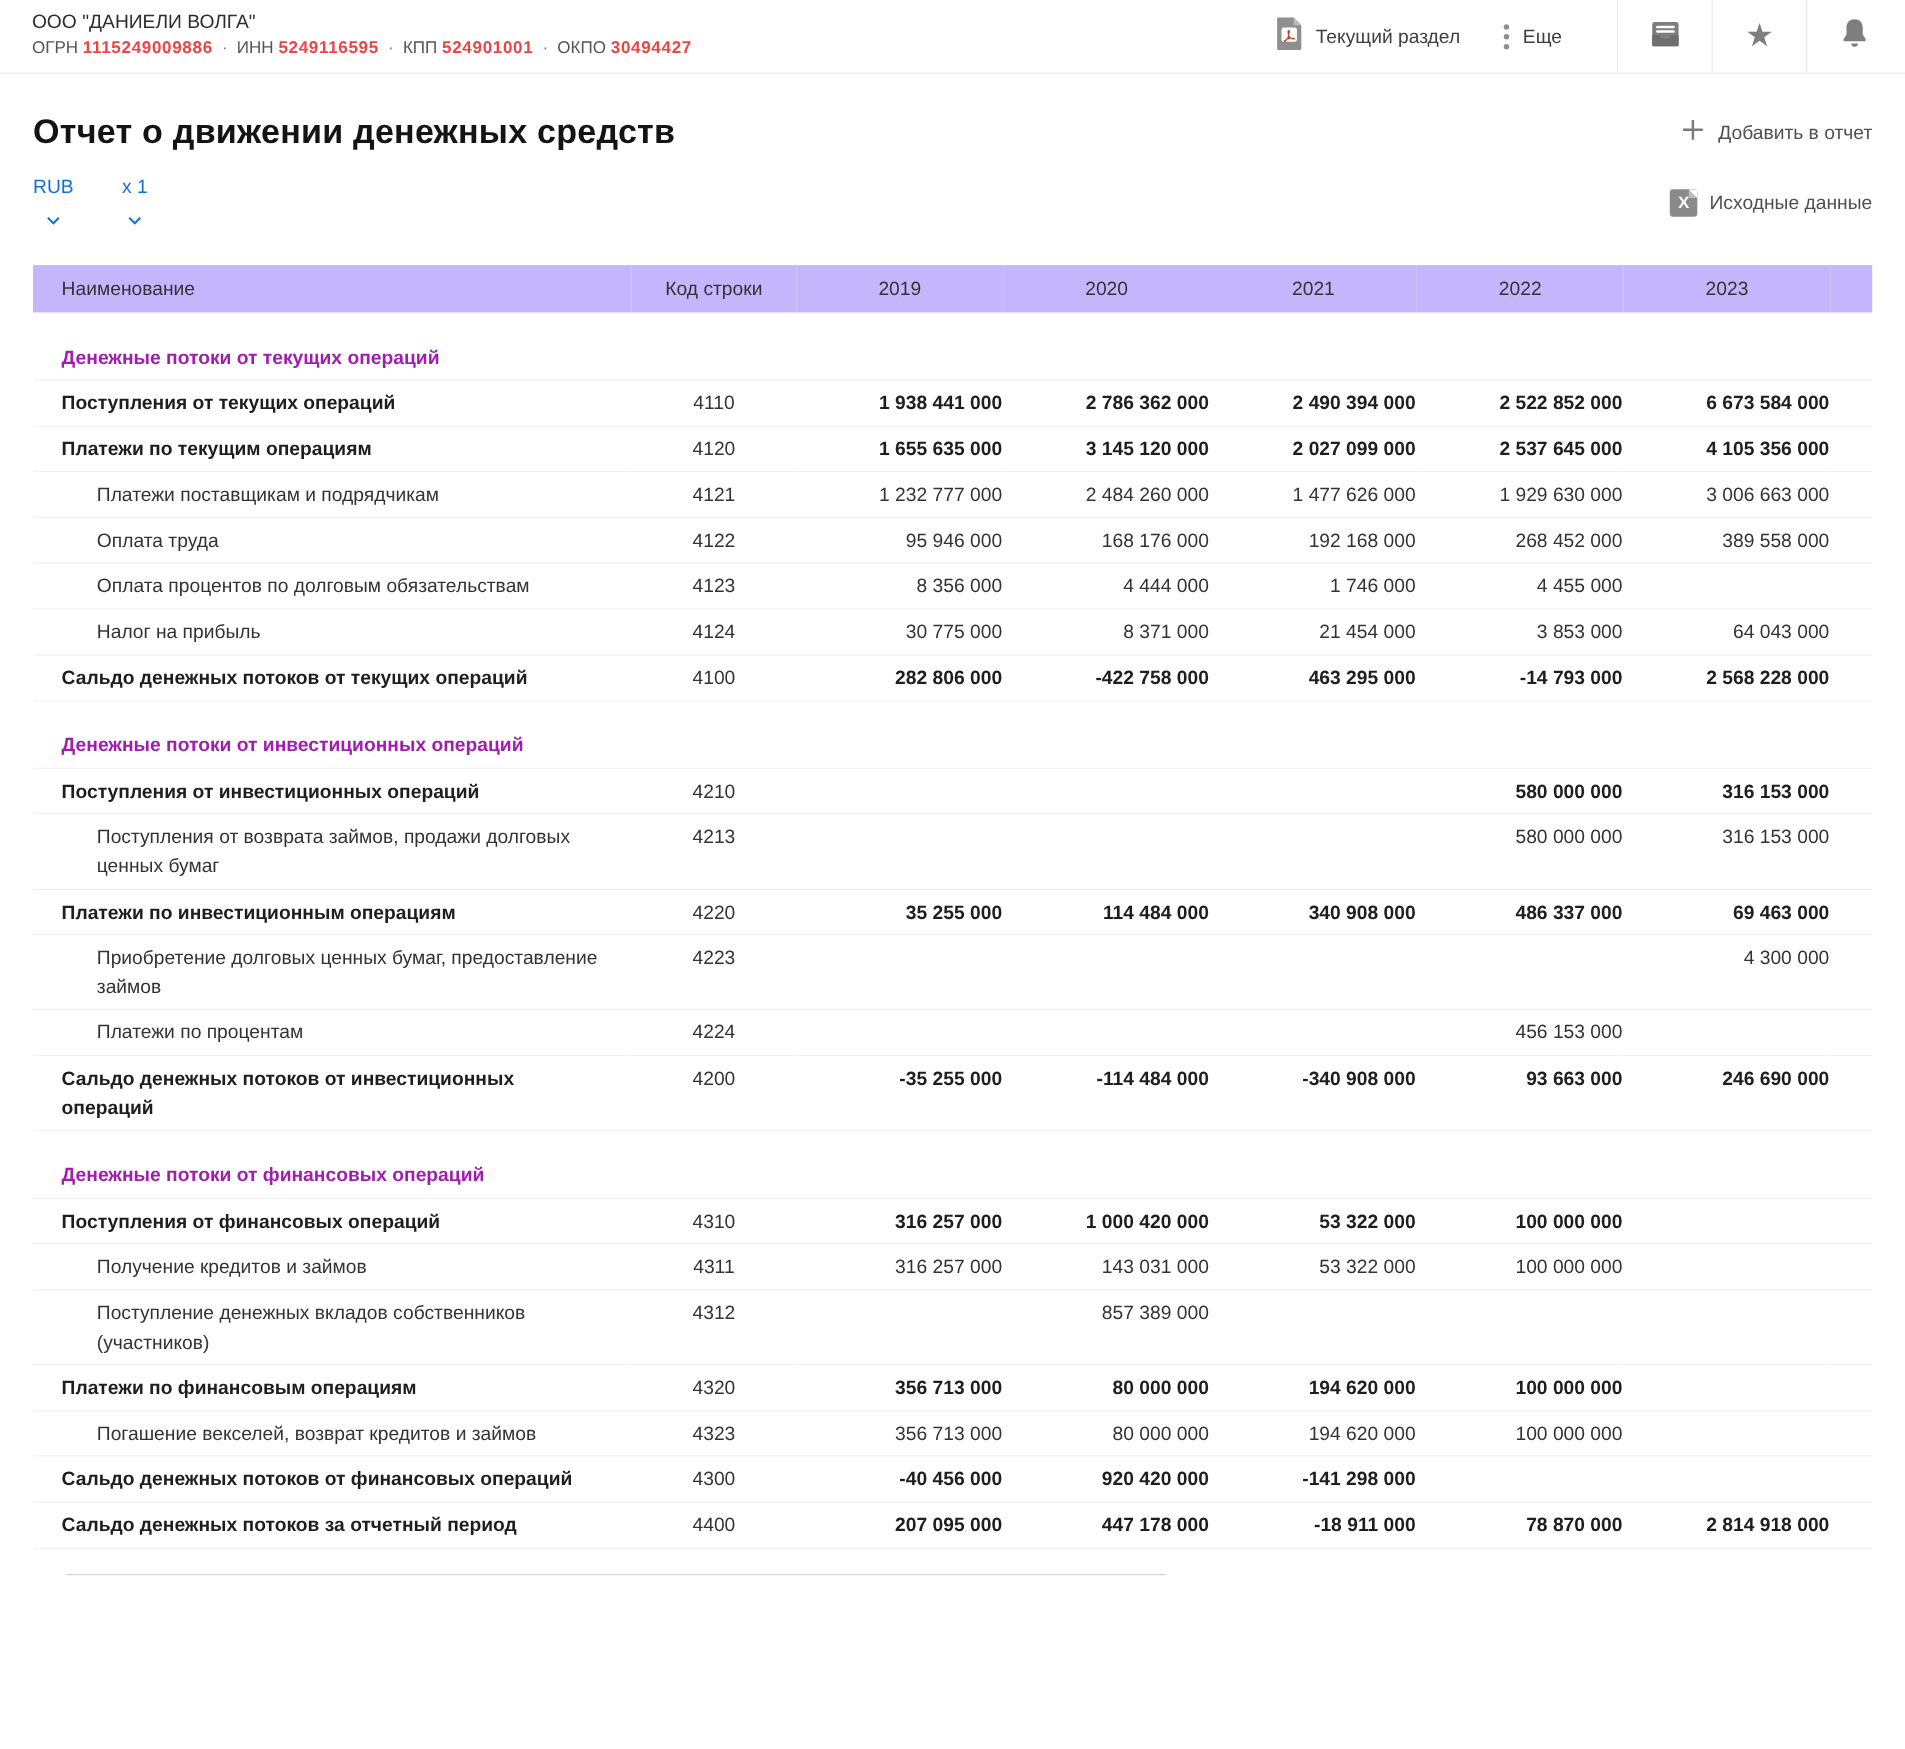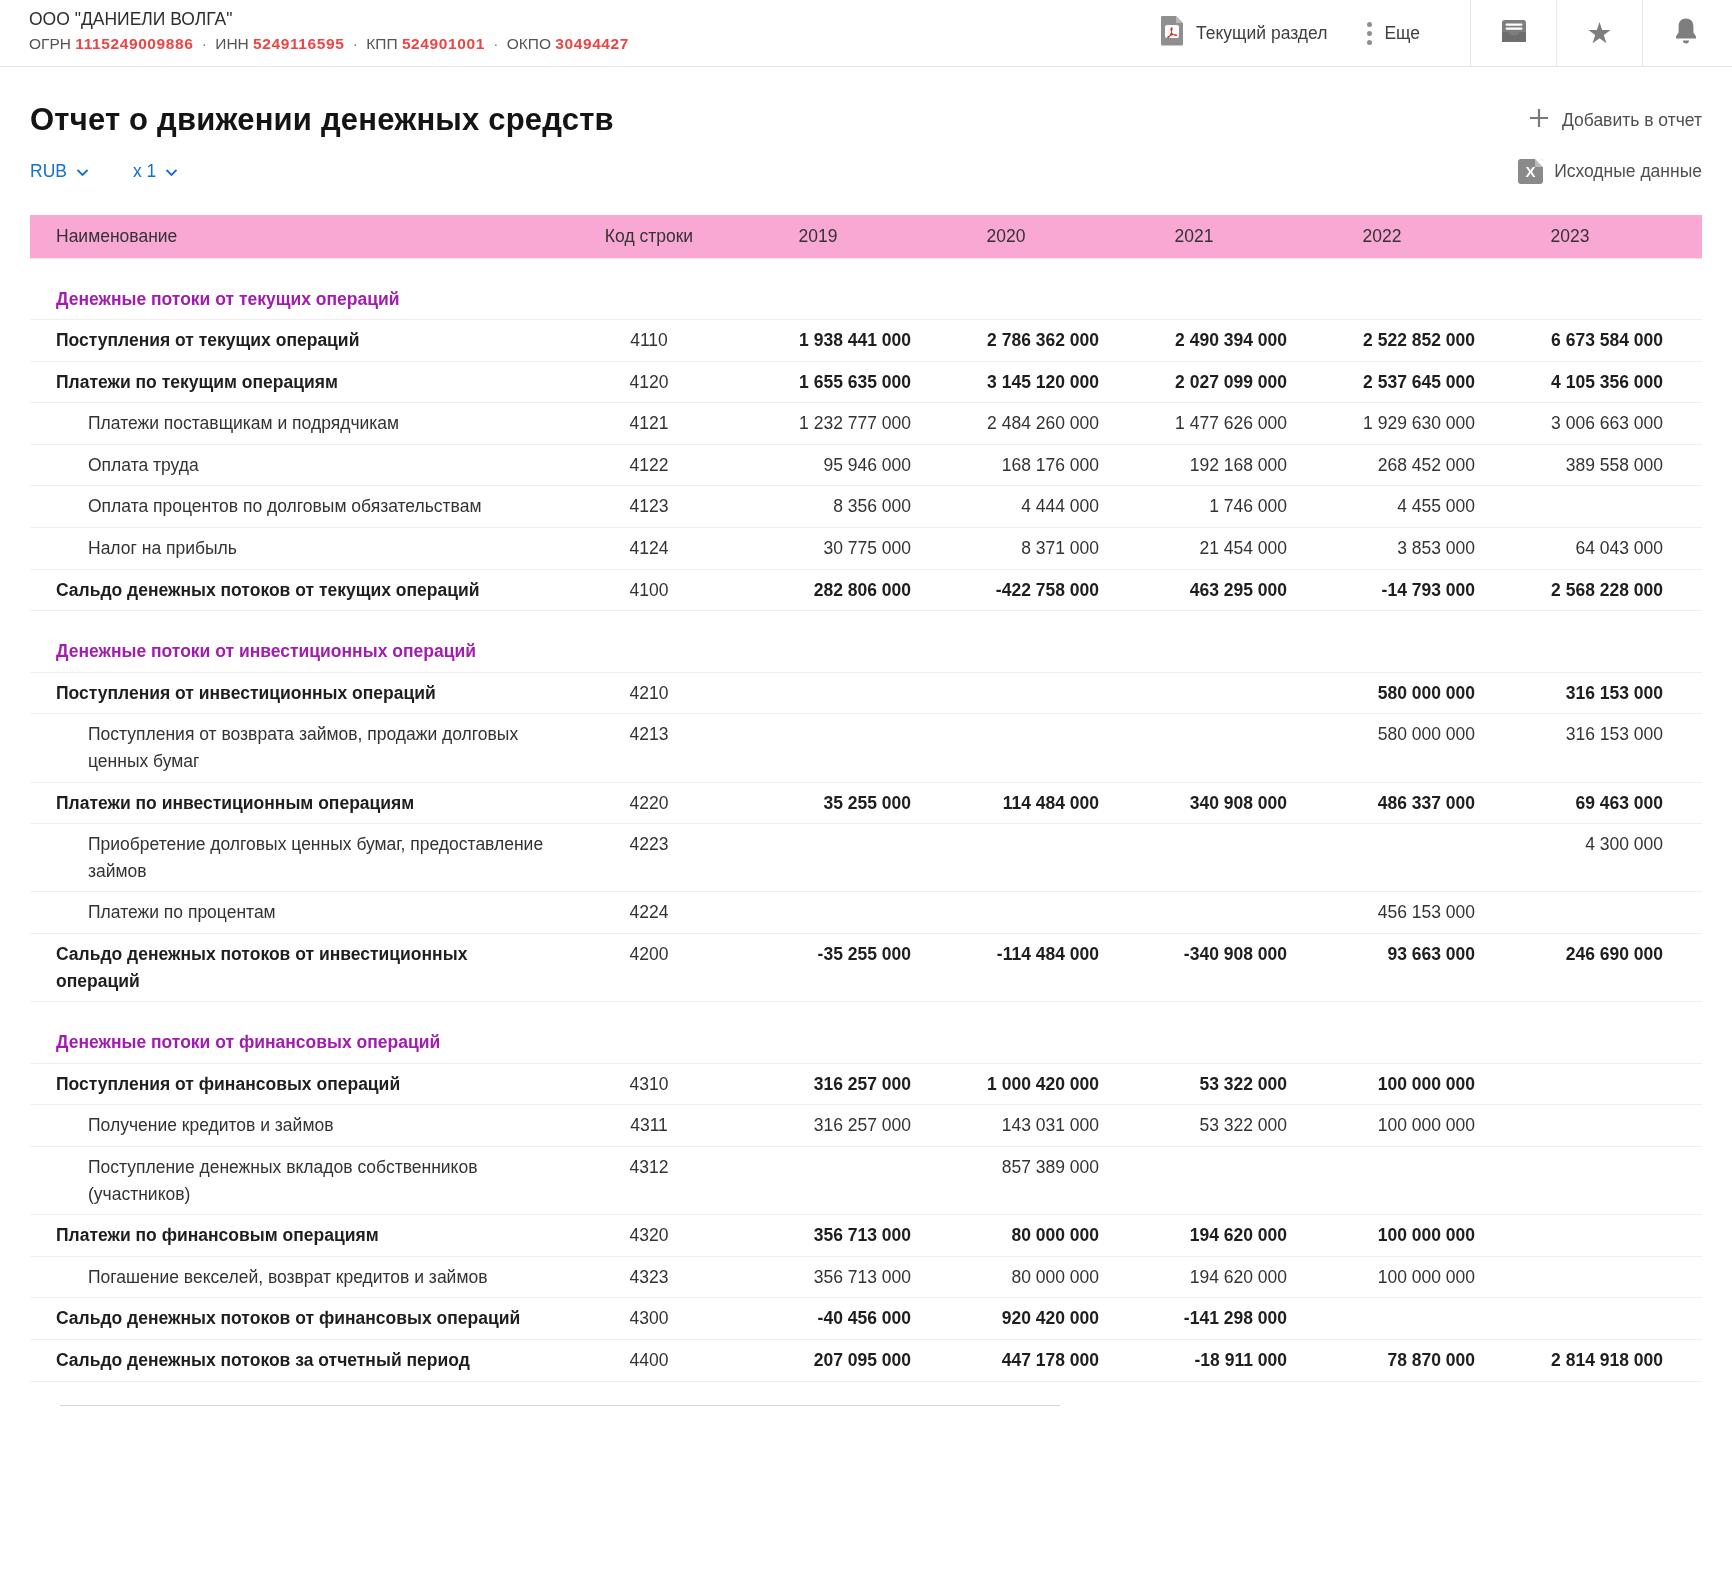--- a/index.html
+++ b/index.html
@@ -27,31 +27,31 @@
   .icon-cell { width:86px; height:66px; display:flex; align-items:center; justify-content:center; border-left:1px solid #ebe9e6; cursor:pointer; }
   .star-glyph { font-size:29px; color:#7e7e7e; line-height:1; }
 
   
   .page { padding:0 30px; }
   .title-row { display:flex; justify-content:space-between; align-items:center; margin-top:35px; }
   .page-title { font-size:31px; font-weight:700; color:#141414; letter-spacing:0.2px;text-align:right; }
   .add-report { display:flex; align-items:center; gap:11px; color:#4f4f4f; font-size:17.5px; cursor:pointer; }
   .controls-row { display:flex; justify-content:space-between; align-items:center; margin-top:21px; }
   .left-controls { display:flex; gap:44px; }
-  .dropdown { display:flex; align-items:center; gap:9px; color:#1470cf; font-size:17.5px; cursor:pointer; }
+  .dropdown { display:flex; align-items:center; gap:9px; color:#1470cf; font-size:17.5px; cursor:pointer;flex-direction:column; }
   .source-data { display:flex; align-items:center; gap:11px; color:#4f4f4f; font-size:17.5px; cursor:pointer; }
   .excel-ic { position:relative; width:25px; height:25px; background:#8a8a8a; border-radius:3px;
               display:flex; align-items:center; justify-content:center; }
   .excel-ic:before { content:""; position:absolute; top:0; right:0; border-style:solid;
               border-width:0 8px 8px 0; border-color:#fff #fff #bdbbb8 #bdbbb8; border-radius:0 3px 0 0; }
   .excel-ic span { color:#fff; font-weight:700; font-size:15px; }
 
   
   table.report-table { border-collapse:collapse; table-layout:fixed; width:1672px; margin-top:31px; }
-  thead th { background:#f9a8d4; height:43px; font-weight:400; font-size:17.5px; color:#333; }
+  thead th { background:#c4b5fd; height:43px; font-weight:400; font-size:17.5px; color:#333; }
   thead tr { border-bottom:1px solid #eceae6; }
   th.h-name { text-align:left; padding-left:26px; }
   th.h-code { text-align:center; }
   th.h-year { text-align:center; }
   tbody tr { border-bottom:1px solid #f1efeb; }
   tbody td { font-size:17.5px; vertical-align:top; padding-top:7px; padding-bottom:7px; line-height:1.52; color:#333; }
   td.name-cell { padding-left:26px; }
   td.code-cell { text-align:center; font-weight:400; }
   td.value-cell { text-align:right; white-space:nowrap; }
   .name-inner { max-width:470px; }

